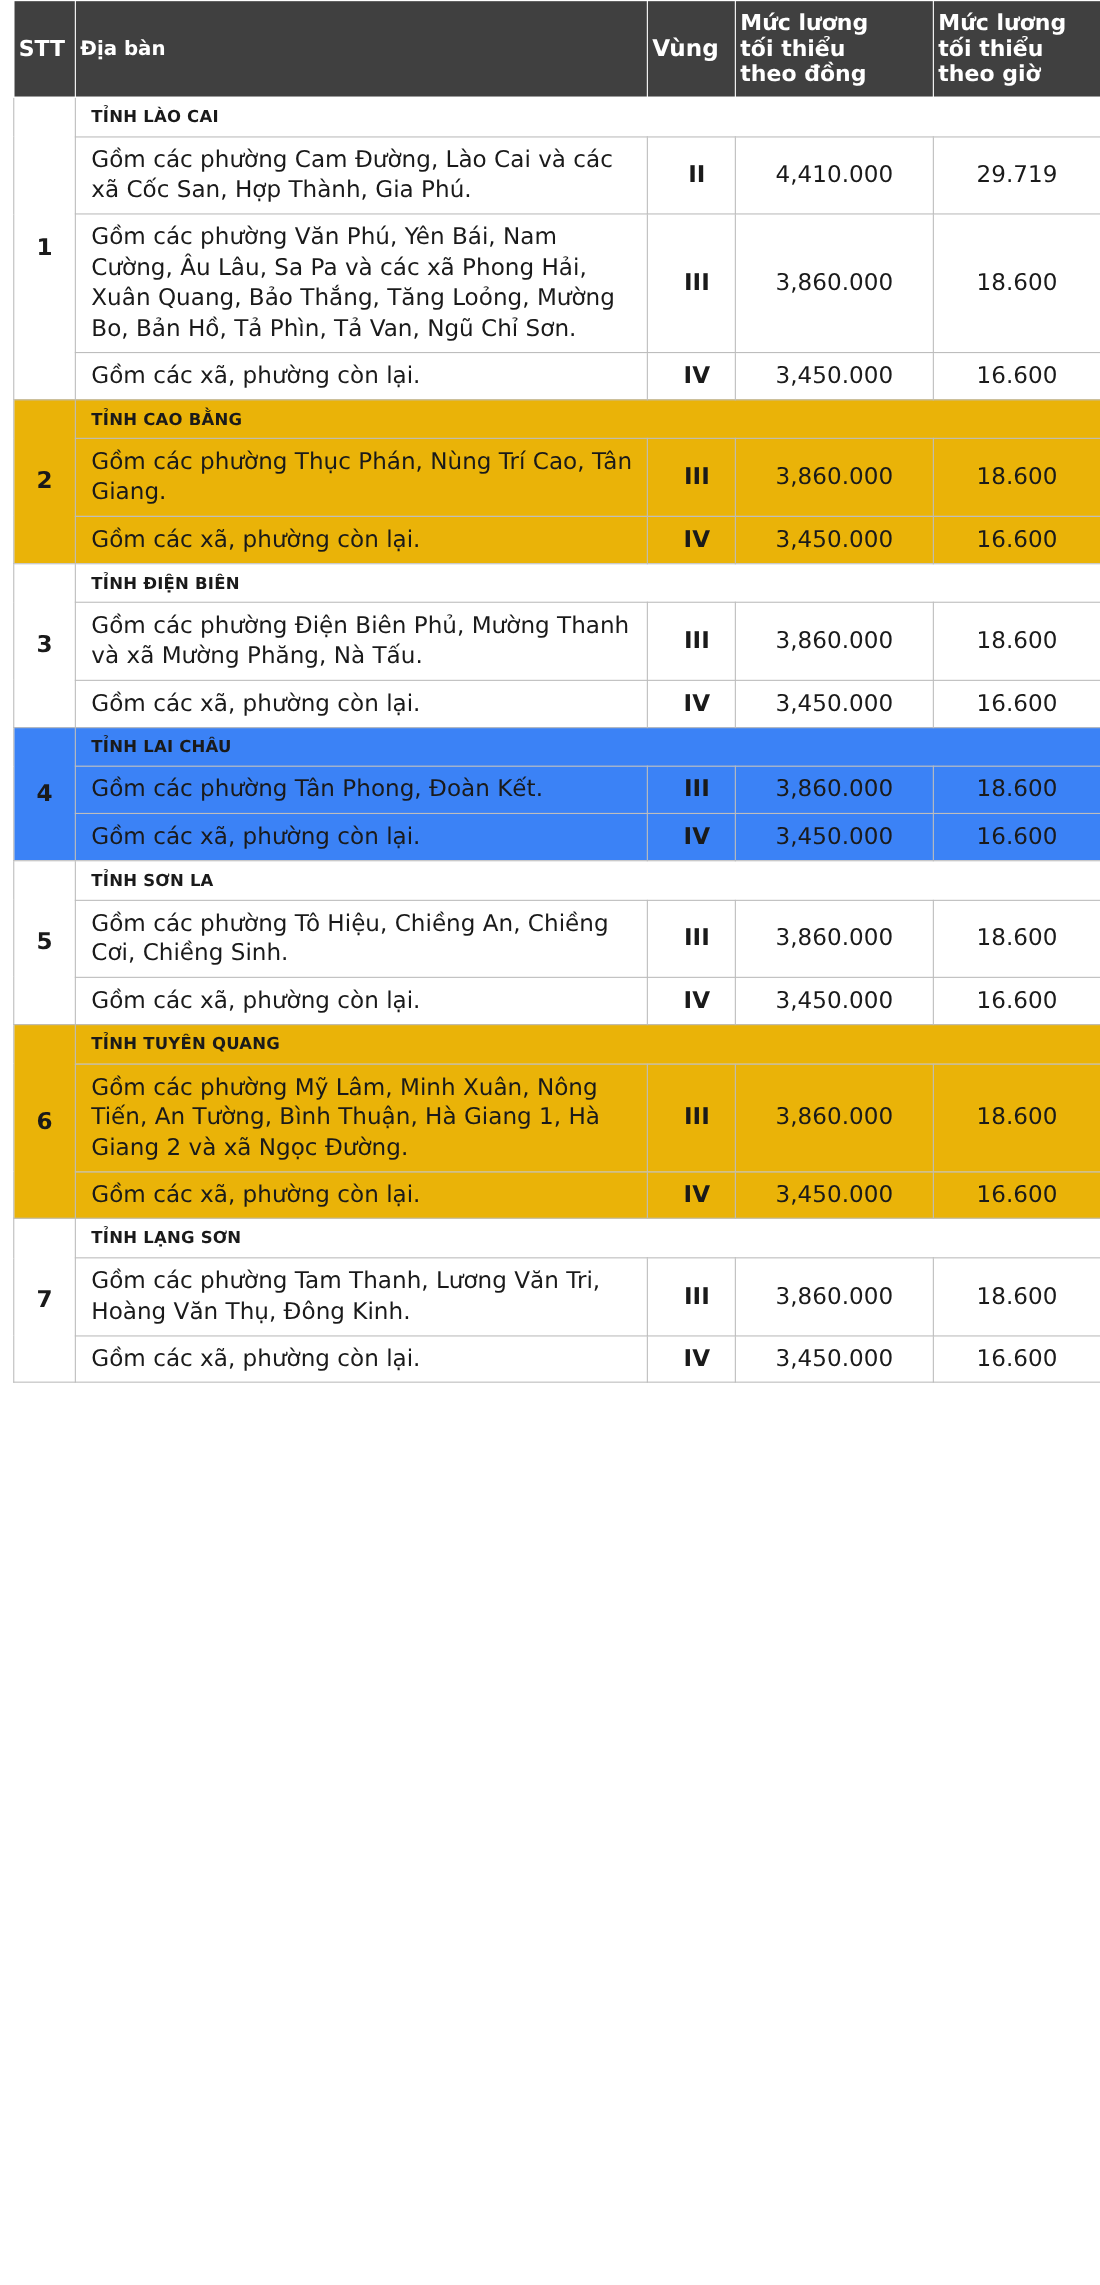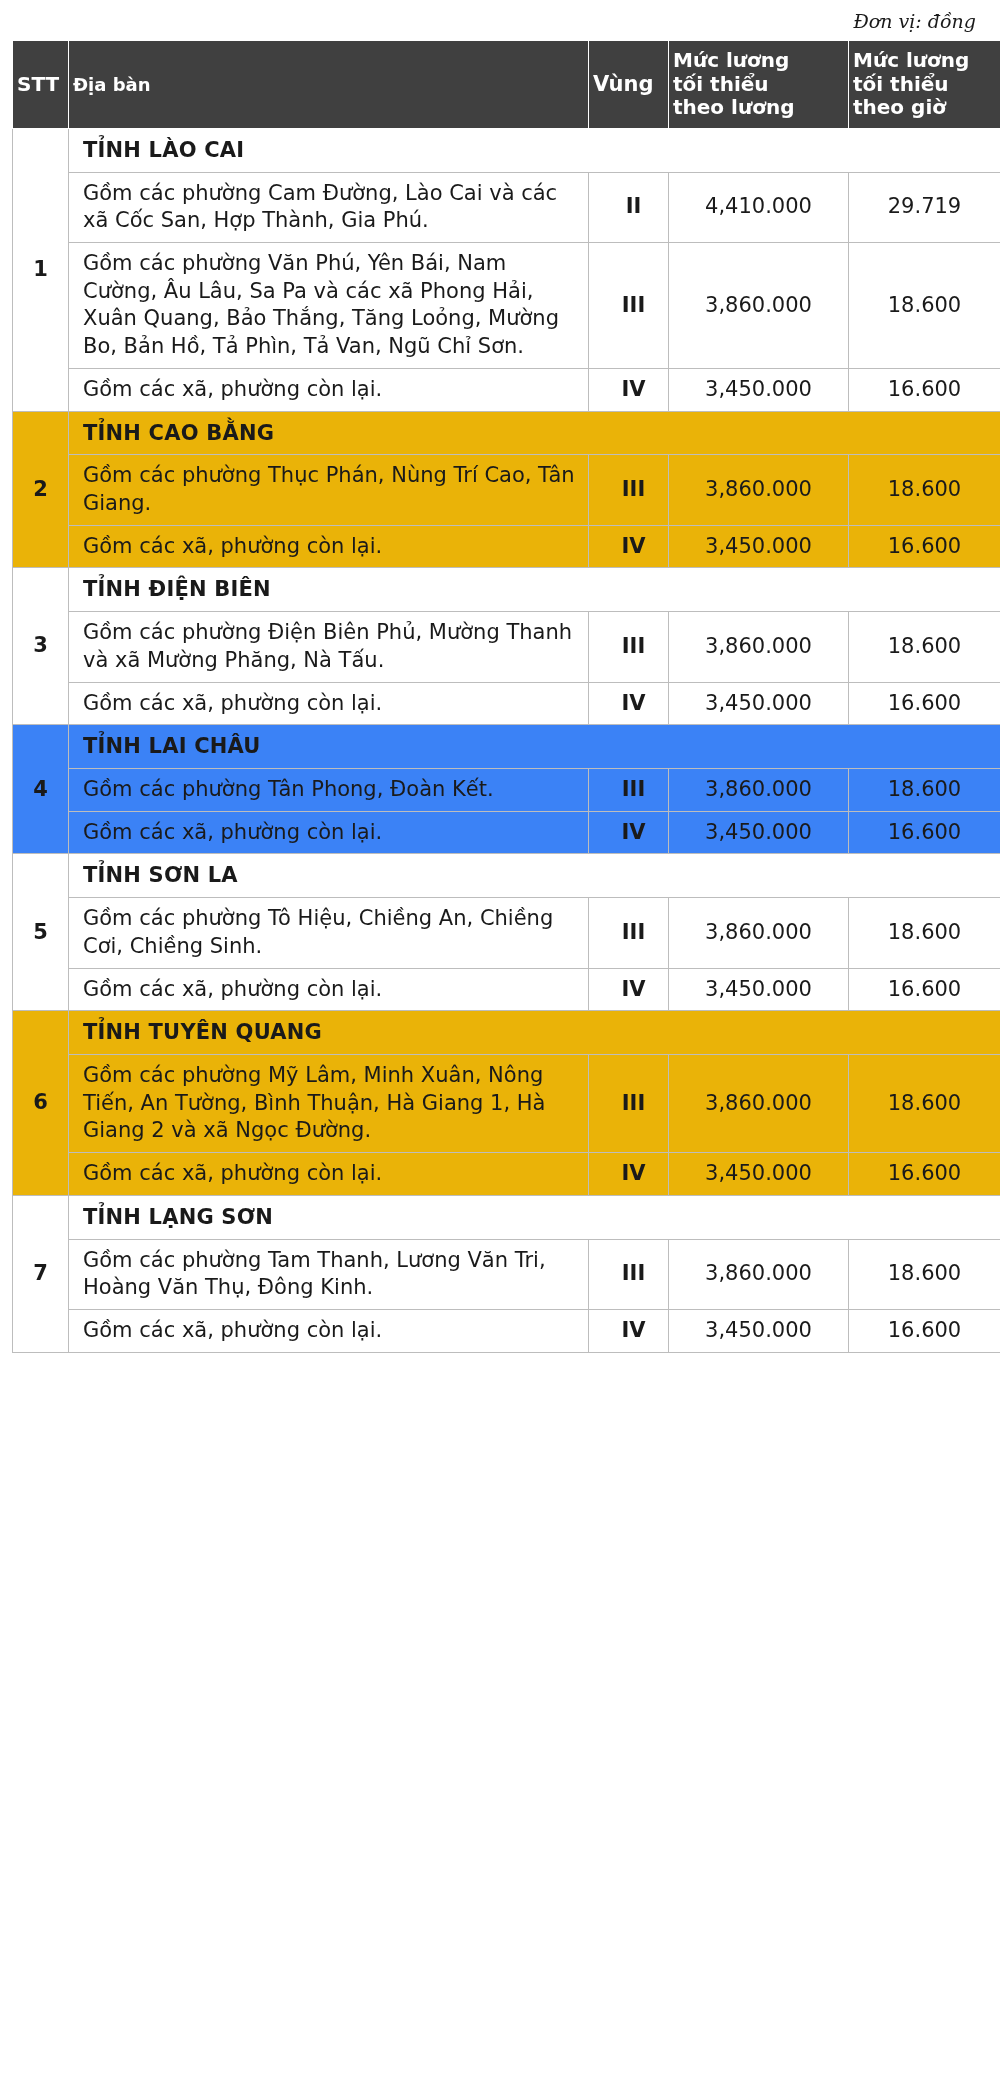--- a/index.html
+++ b/index.html
@@ -64,21 +64,21 @@
   tbody tr.shade-yellow td { background: #3b82f6; }
 
   td.stt {
     text-align: center;
     font-weight: bold;
     font-size: 21px;
     border-left: 1px solid #bdbdbd;
   }
   td.province {
     font-weight: bold;
-    font-size: 21px;
+    font-size: 15px;
     letter-spacing: .2px;
     padding: 8px 10px 7px 14px;
   }
   td.area {
     text-align: left;
     padding-left: 14px;
   }
   td.region {
     text-align: center;
     font-weight: bold;
@@ -88,39 +88,38 @@
     text-align: center;
   }
   
   tr.group-start td { border-top: 1px solid #9e9e9e; }
 </style>
 </head>
 <body>
 
 <div class="page">
 
-  <div class="unit-note">Đơn vị: đồng</div>
 
   <table class="wage-table">
     <colgroup>
       <col class="c-stt">
         <col class="c-area">
         <col class="c-region">
         <col class="c-month">
         <col class="c-hour">
     </colgroup>
     <thead>
       <tr>
         <th class="th-stt">STT</th>
         <th class="th-area">Địa bàn</th>
         <th class="th-region">Vùng</th>
         <th>
           <div>Mức lương</div>
           <div>tối thiểu</div>
-          <div>theo lương</div>
+          <div>theo đồng</div>
         </th>
         <th>
           <div>Mức lương</div>
           <div>tối thiểu</div>
           <div>theo giờ</div>
         </th>
       </tr>
     </thead>
     <tbody id="table-body">
         <tr class="group-start">

